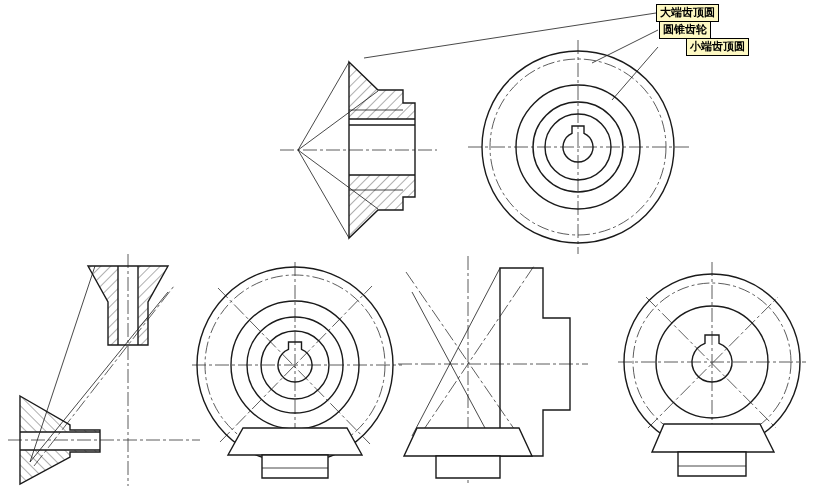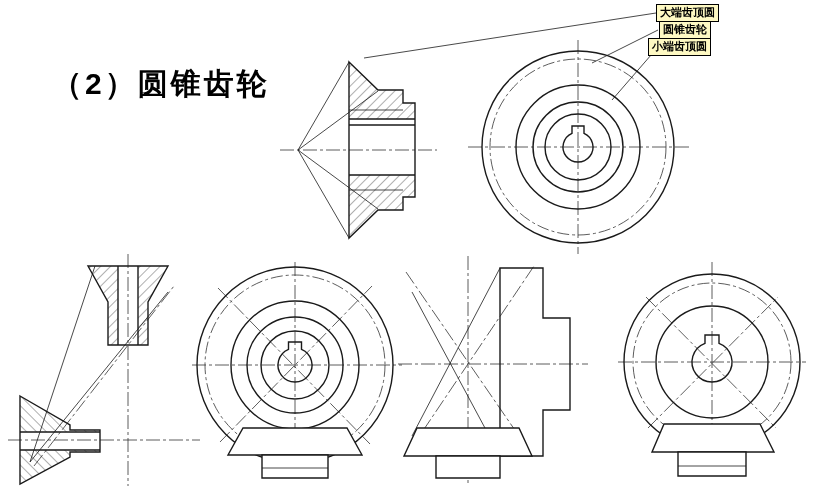--- a/index.html
+++ b/index.html
@@ -138,21 +138,20 @@
       <circle class="med" cx="712" cy="362" r="88"></circle>
       <circle class="cl-c" cx="712" cy="362" r="79"></circle>
       <circle class="med" cx="712" cy="362" r="56"></circle>
       <path class="med" d="M705,343.3 A20,20 0 1 0 719,343.3 L719,335 L705,335 Z"></path>
       <path class="whitefill" d="M664,424 L760,424 L774,452 L652,452 Z"></path>
       <path class="whitefill" d="M678,452 L746,452 L746,476 L678,476 Z"></path>
       <line class="thin" x1="678" y1="466" x2="746" y2="466"></line>
     </g>
   </svg>
 
-  <div class="page-title">（2）圆锥齿轮</div>
 
   <div class="label-box" style="left:656px; top:4px;">大端齿顶圆</div>
 
   <div class="label-box" style="left:659px; top:21px;">圆锥齿轮</div>
 
-  <div class="label-box" style="left:648px; top:38px;">小端齿顶圆</div>
+  <div class="label-box" style="left:686px; top:38px;">小端齿顶圆</div>
 
 </div>
 
 </body></html>

